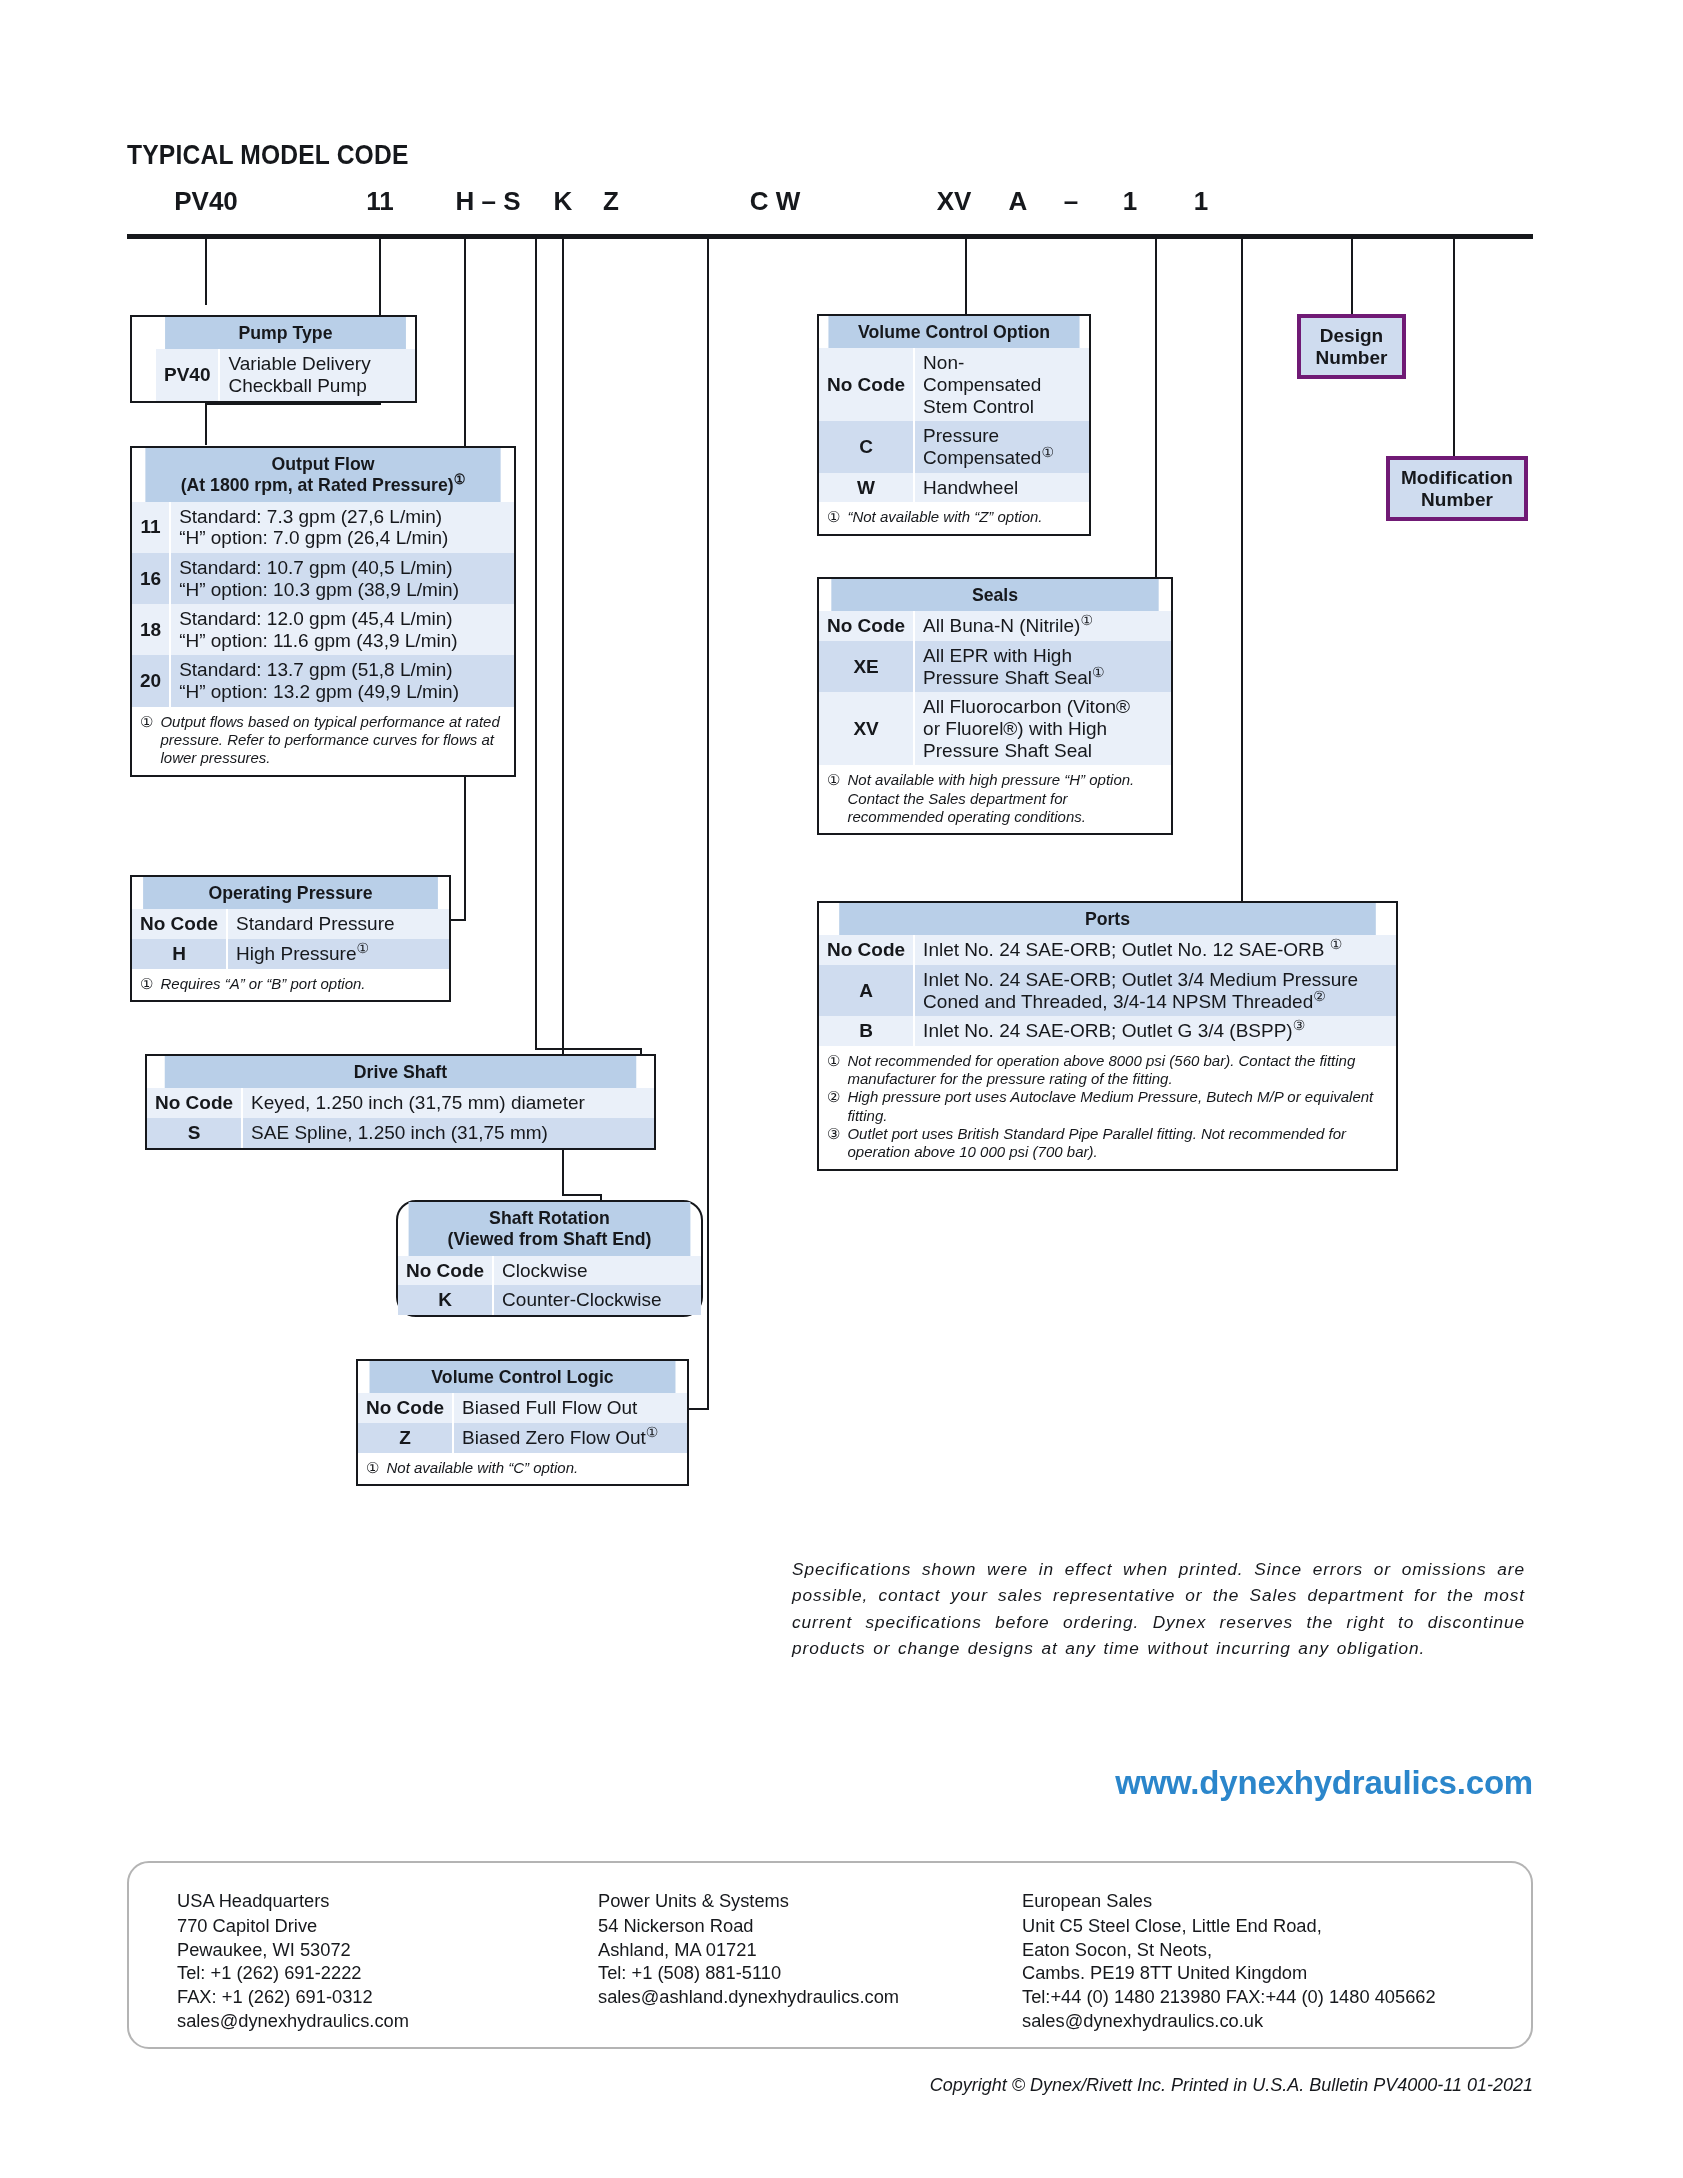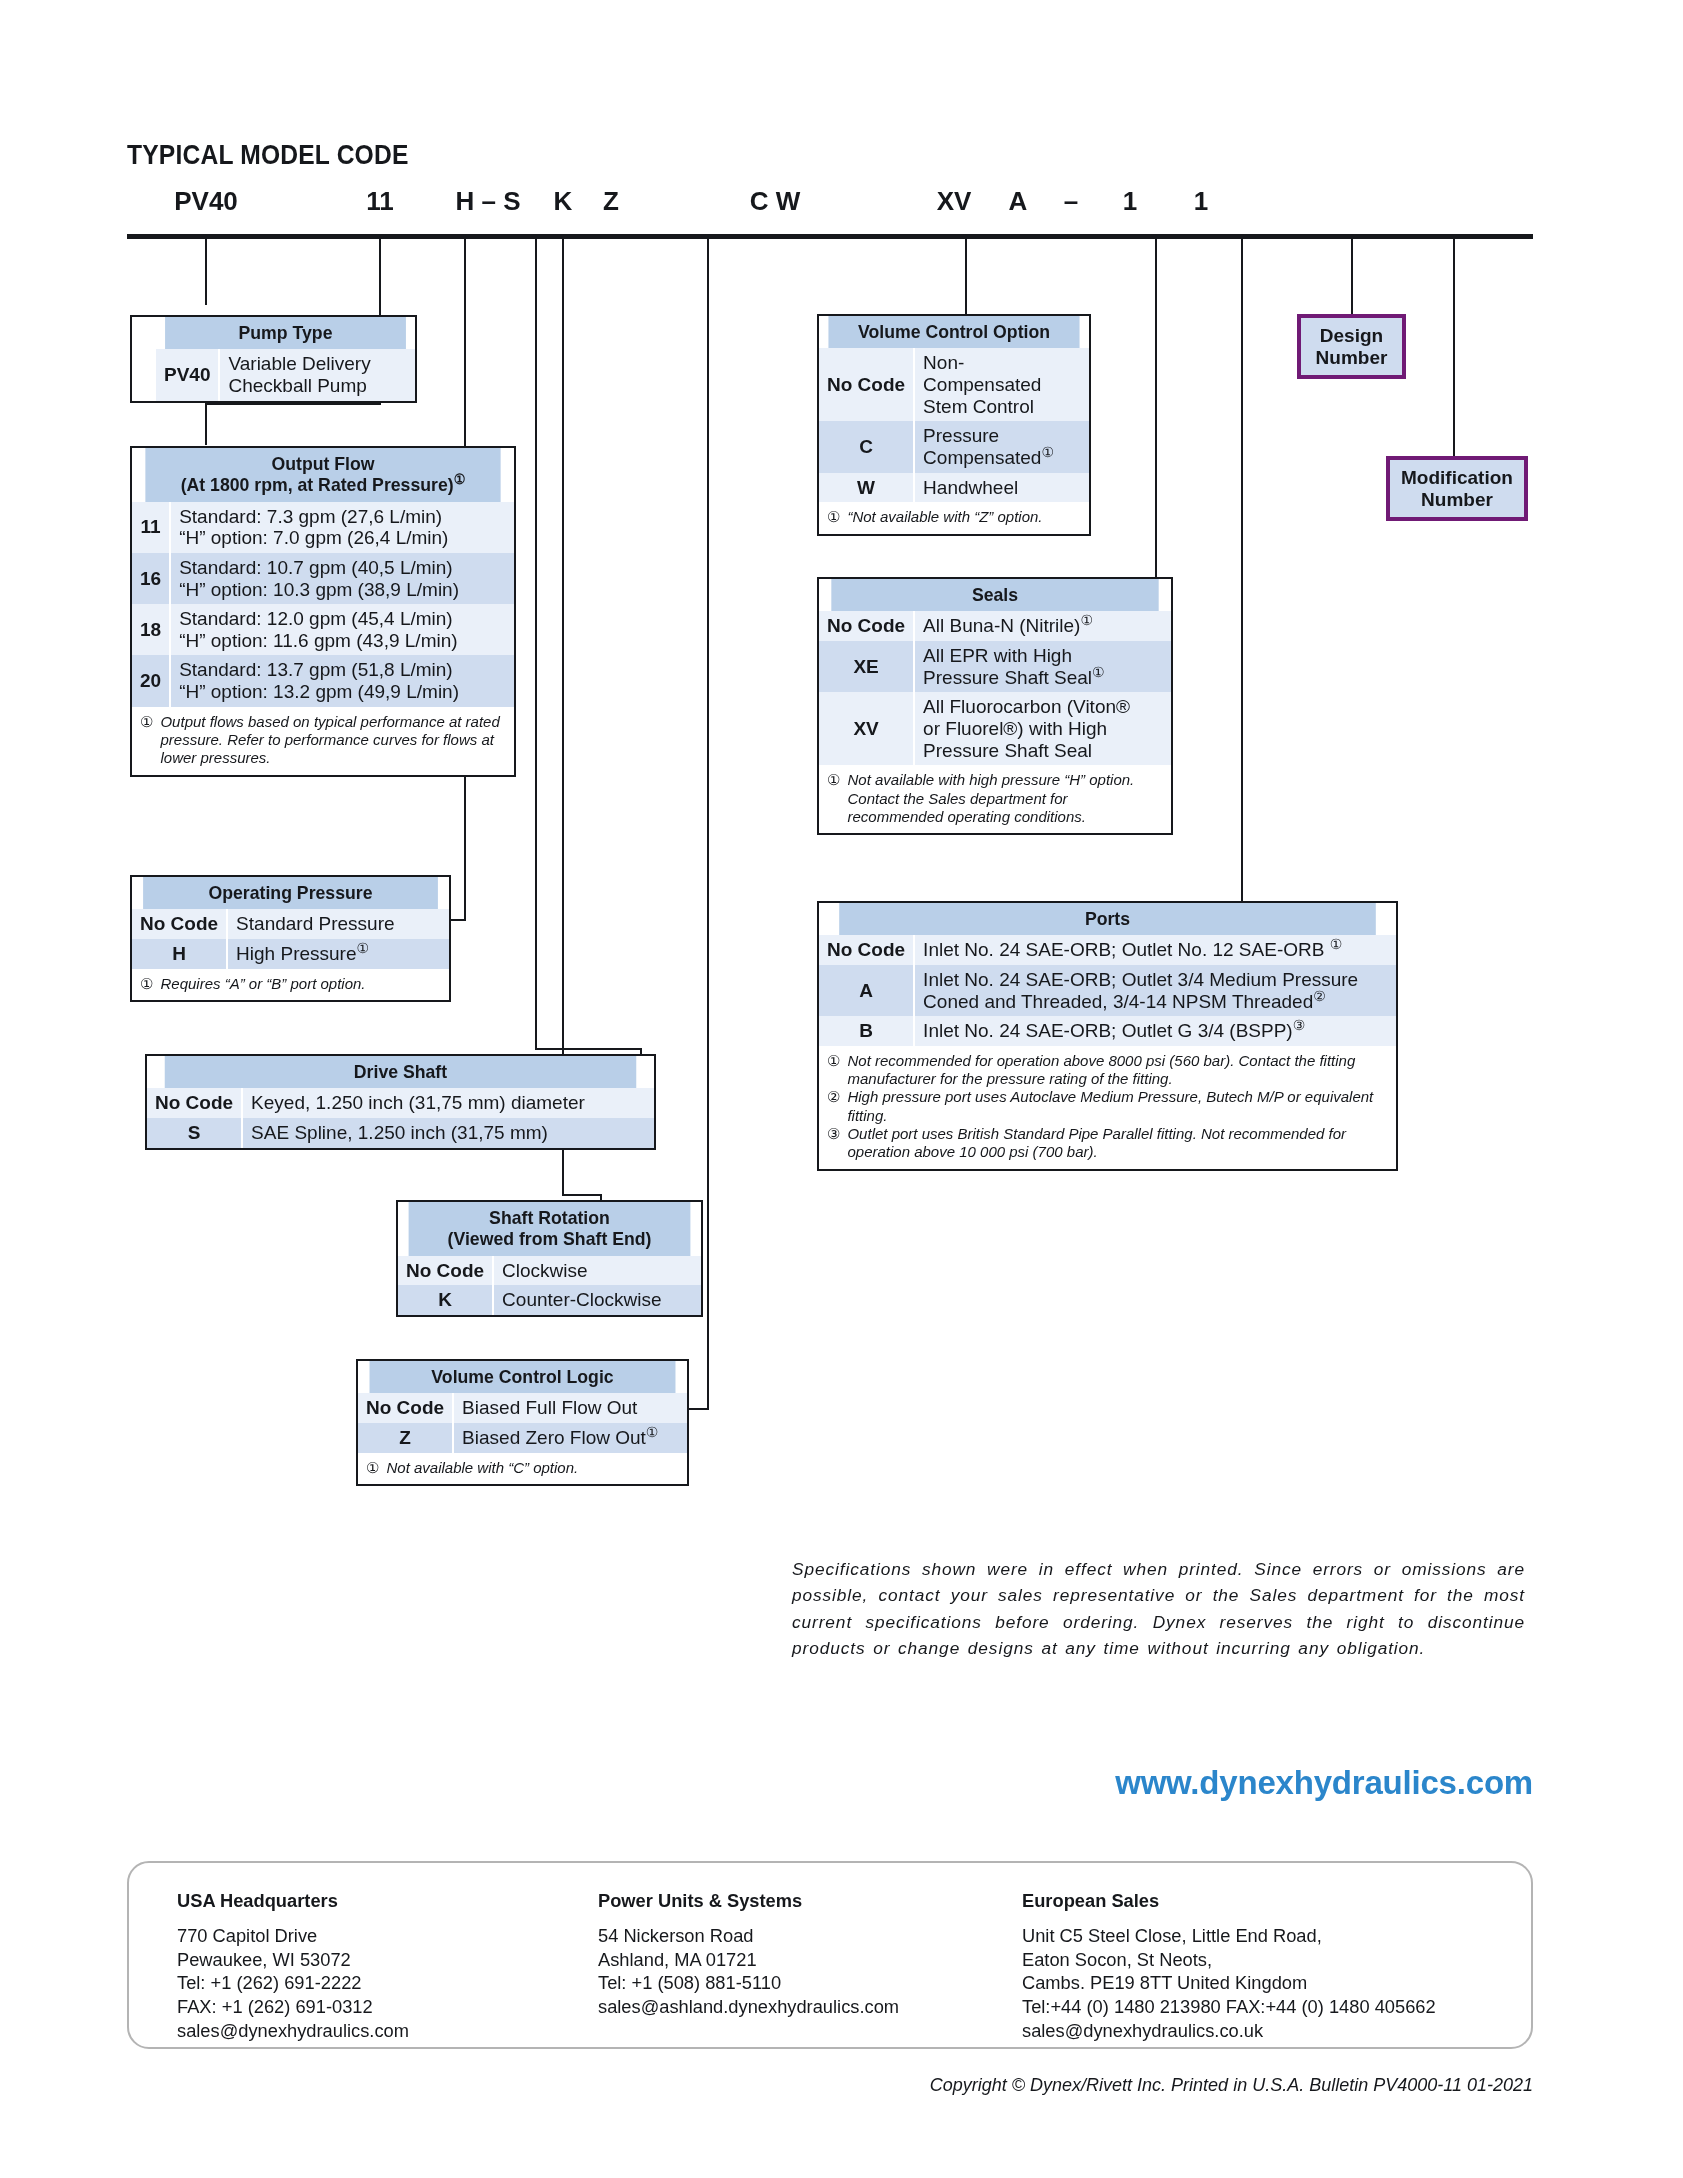--- a/index.html
+++ b/index.html
@@ -84,21 +84,21 @@
     font-size:33px;font-weight:bold;color:#2b86cb;white-space:nowrap;
     letter-spacing:-0.2px;
   }
 
   
   .footer{
     left:127px;top:1861px;width:1406px;height:188px;
     border:2px solid #b4b4b4;border-radius:22px;background:#fff;
   }
   .fcol{position:absolute;top:26px;font-size:18.3px;line-height:1.30;color:#16181c;}
-  .fcol .fhead{font-weight:bold;margin-bottom:11px;}
+  .fcol .fhead{font-weight:normal;margin-bottom:1px;}
   .fcol div{white-space:nowrap;}
 
   .copyright{
     left:1533px;top:2075px;transform:translateX(-100%);
     font-size:18px;font-style:italic;white-space:nowrap;
   }
 </style>
 </head>
 <body>
 
@@ -227,21 +227,21 @@
         <td class="desc">Keyed, 1.250 inch (31,75 mm) diameter</td>
       </tr>
       <tr>
         <td class="code">S</td>
         <td class="desc">SAE Spline, 1.250 inch (31,75 mm)</td>
       </tr>
     </tbody>
       </table>
   </div>
 
-  <div class="abs box" style="left:396px;top:1200px;width:307px;">
+  <div class="abs box" style="left:396px;top:1200px;width:307px;border-radius:20px;">
     <div class="box-head">
       <div>Shaft Rotation</div>
       <div>(Viewed from Shaft End)</div>
     </div>
     <table class="opts">
       <tbody>
           <tr>
         <td class="code">No Code</td>
         <td class="desc">Clockwise</td>
       </tr>

